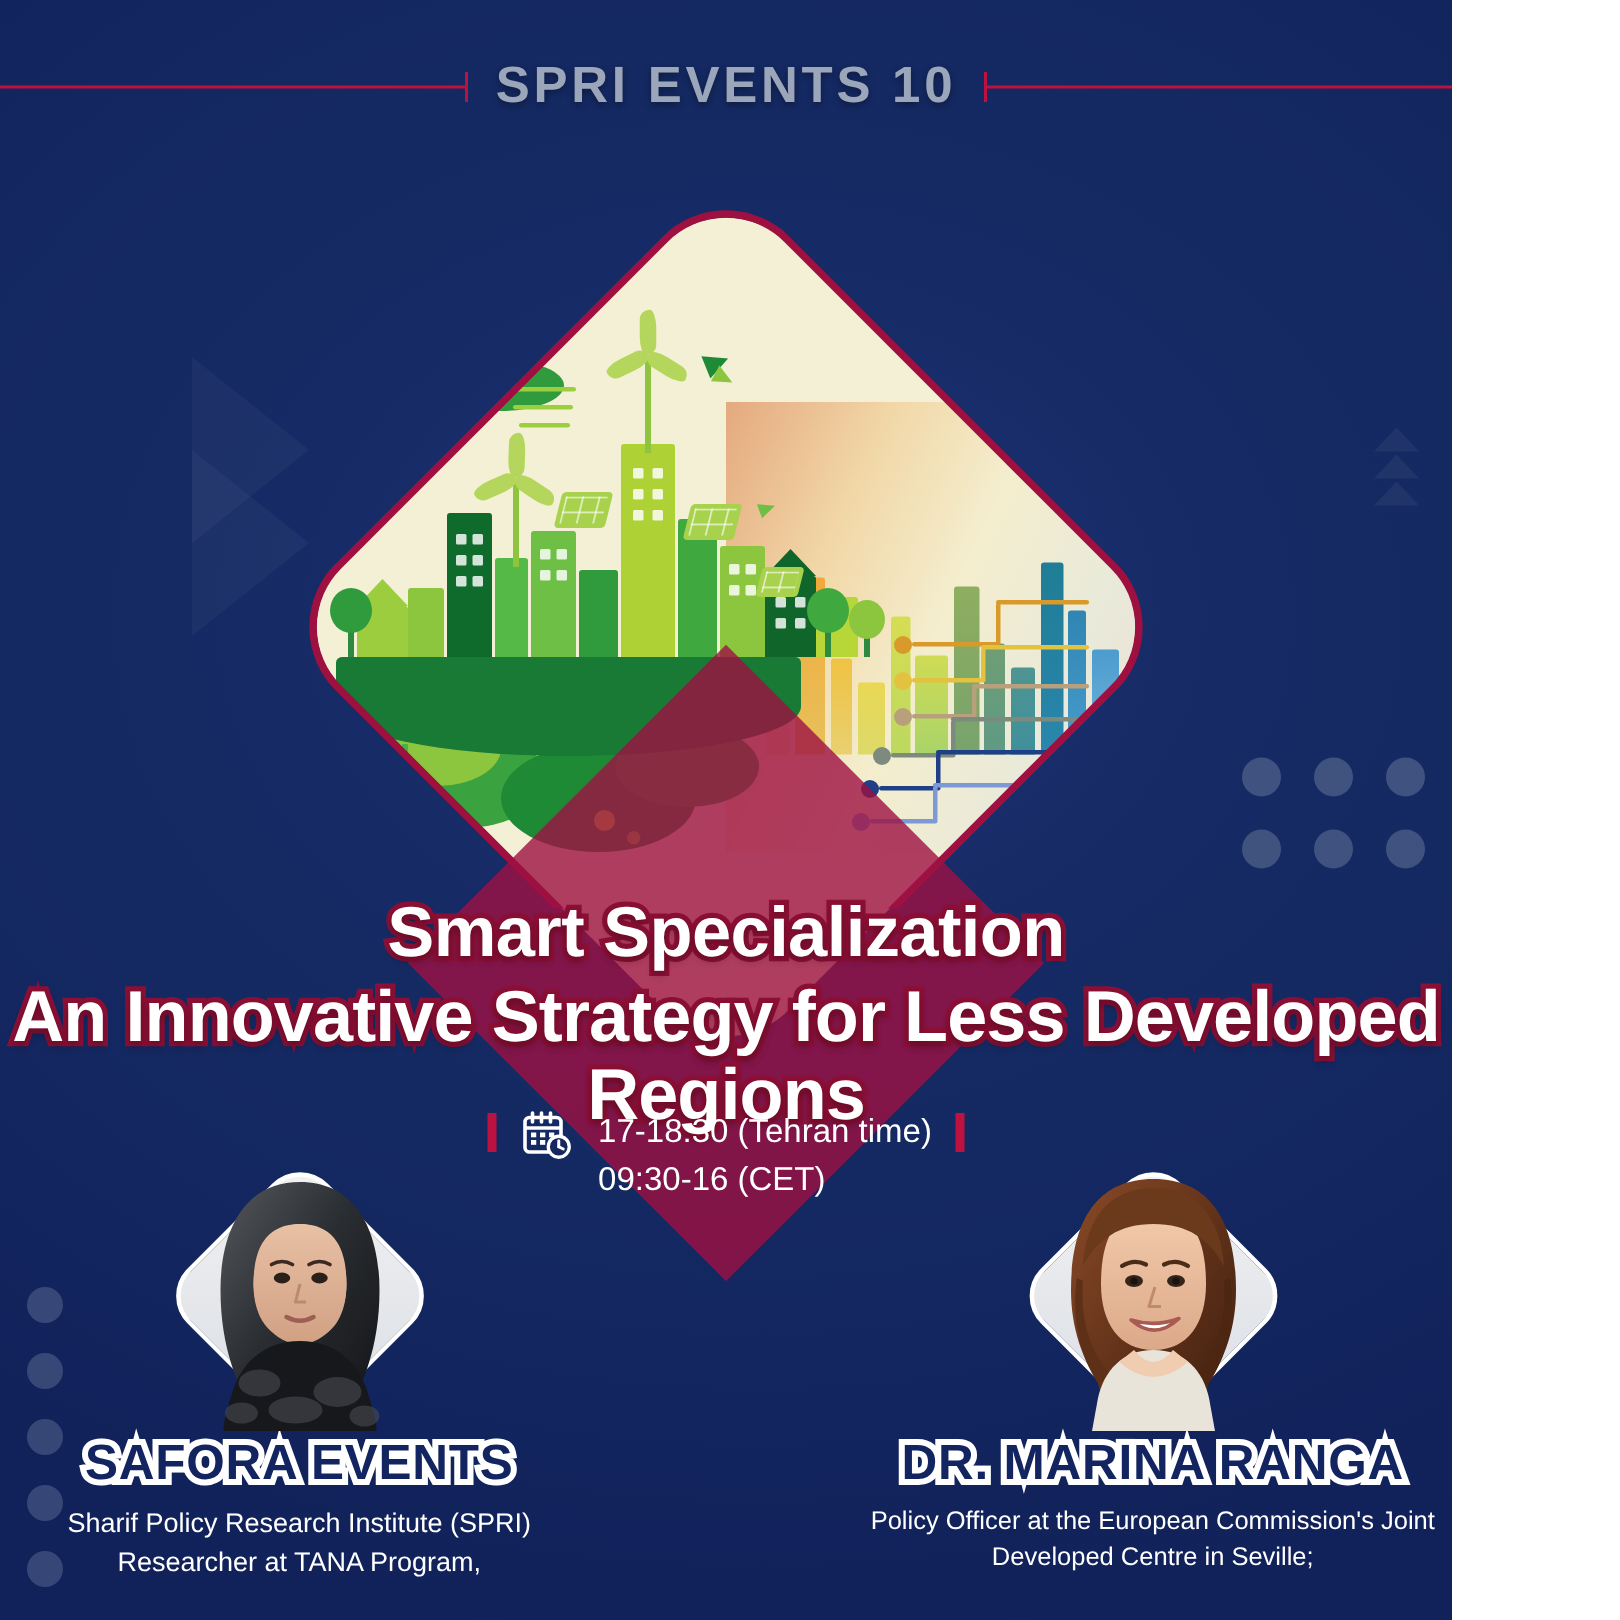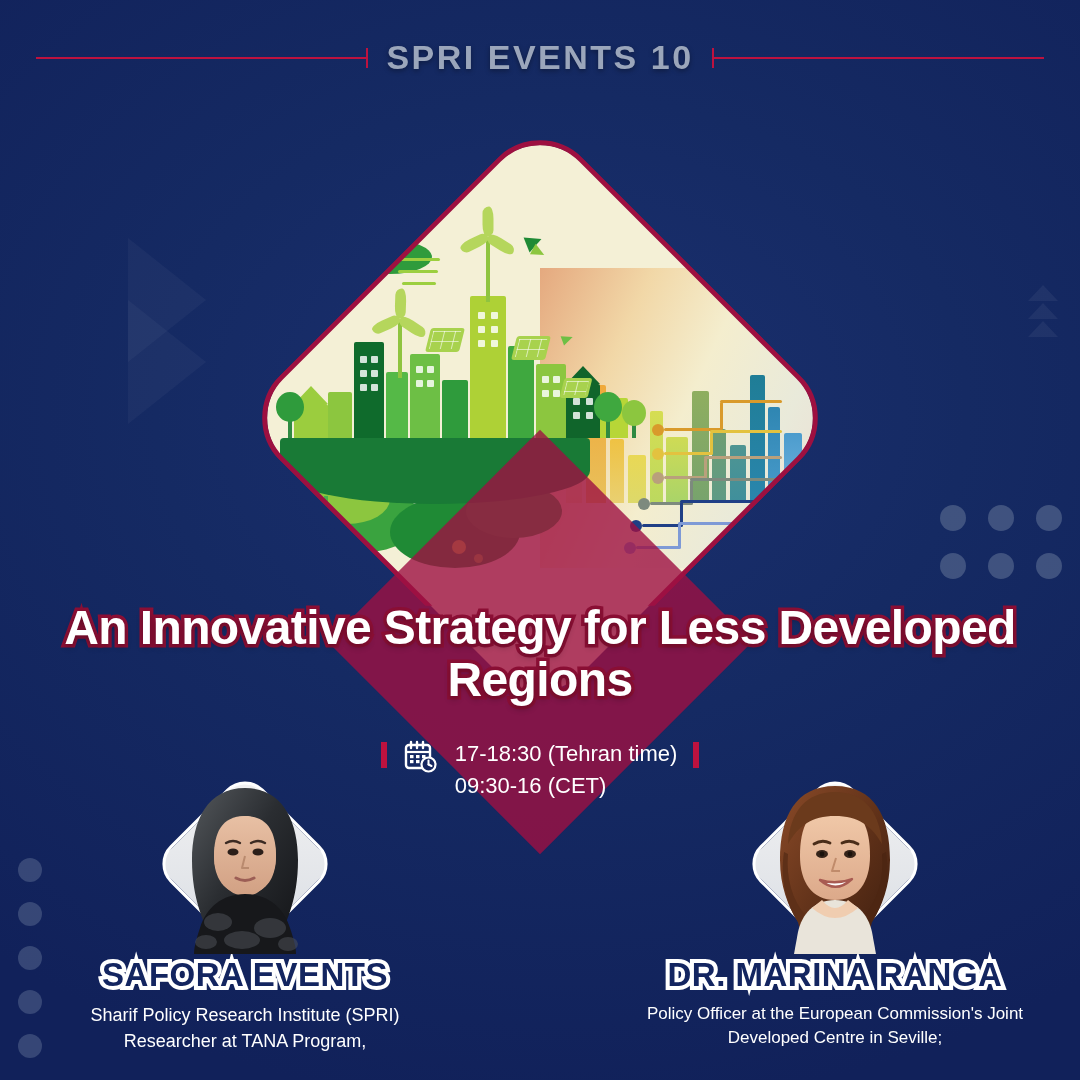--- a/index.html
+++ b/index.html
@@ -3,21 +3,21 @@
 <meta charset="utf-8">
 <style>
   * { box-sizing: border-box; margin: 0; padding: 0; }
   html, body {
     width: 1080px; height: 1080px;
     font-family: "Liberation Sans", sans-serif;
     overflow: hidden;
   }
   #poster {
     position: relative;
-    width: 1080px; height: 1080px;
+    width: 968px; height: 1080px;
     background:
       radial-gradient(ellipse 900px 700px at 52% 38%, #1b3070 0%, #152a63 45%, #11215a 100%),
       linear-gradient(160deg, #14275f 0%, #0f1f52 100%);
     overflow: hidden;
   }
 
   
   .chev-left {
     position: absolute; left: 128px; top: 238px;
     width: 0; height: 0;
@@ -385,20 +385,21 @@
         </div>
 
       </div>
     </div>
     <div class="diamond-outline"></div>
   </div>
 
   <div class="crimson-square"></div>
 
   <div class="titles">
+    <div class="title-1">Smart Specialization</div>
     <div class="title-2">An Innovative Strategy for Less Developed Regions</div>
   </div>
 
   <div class="datebar">
     <div class="vbar"></div>
     <div class="cal-ico">
       <svg width="36" height="36" viewBox="0 0 36 36">
         <rect x="3" y="6" width="24" height="23" rx="3" fill="none" stroke="#ffffff" stroke-width="2.4"></rect>
         <line x1="8" y1="3" x2="8" y2="9" stroke="#ffffff" stroke-width="2.4" stroke-linecap="round"></line>
         <line x1="14" y1="3" x2="14" y2="9" stroke="#ffffff" stroke-width="2.4" stroke-linecap="round"></line>

